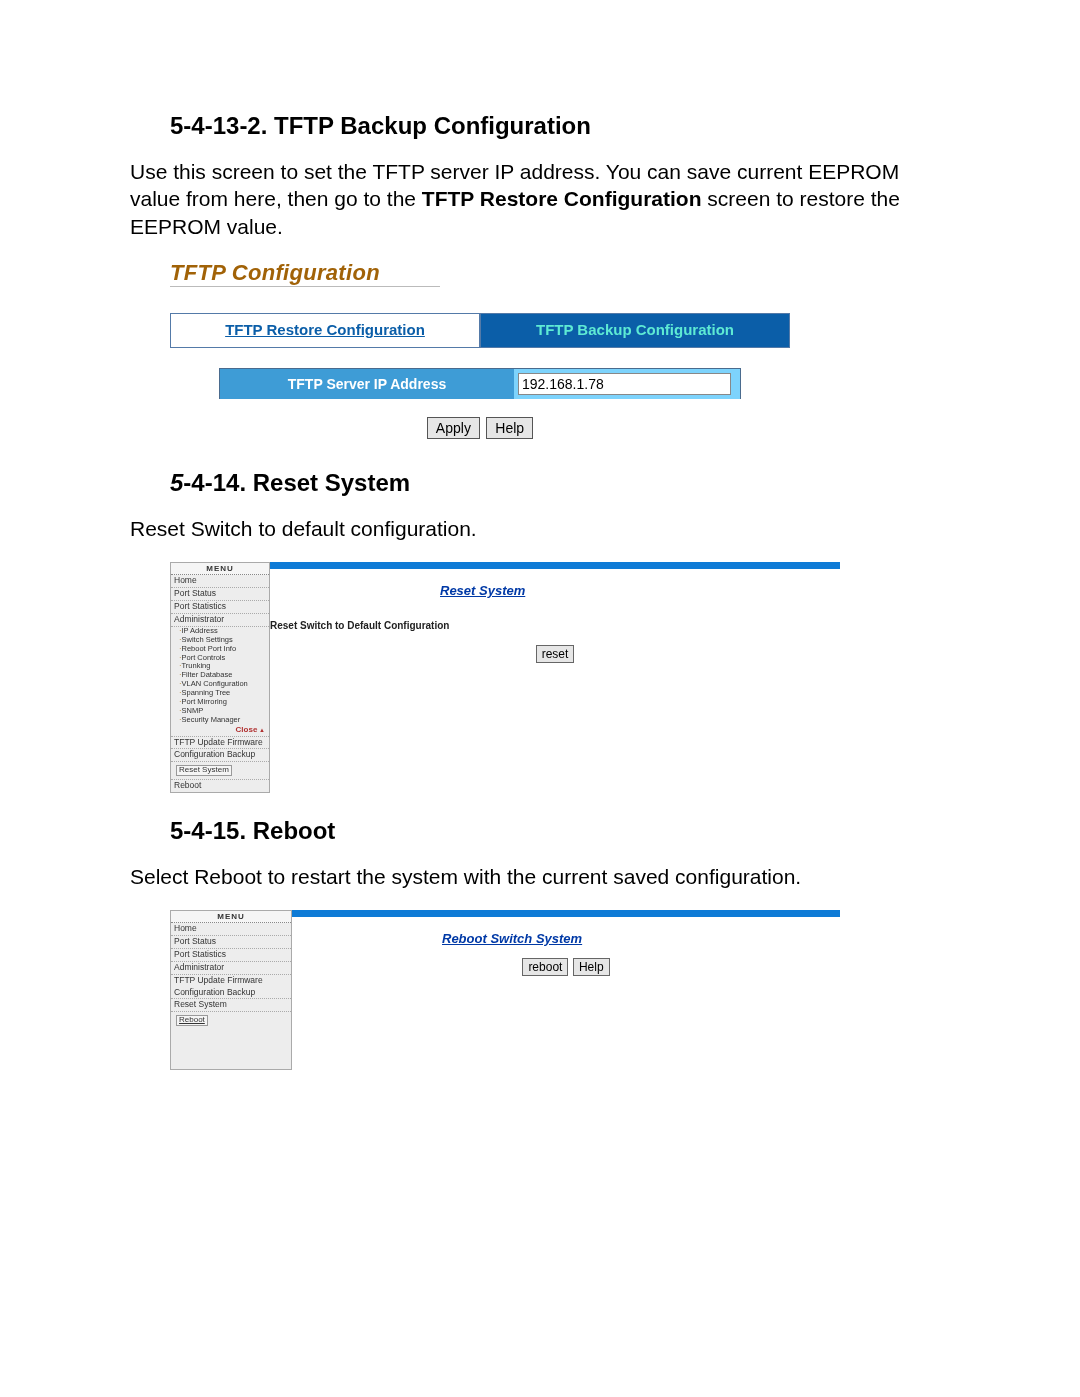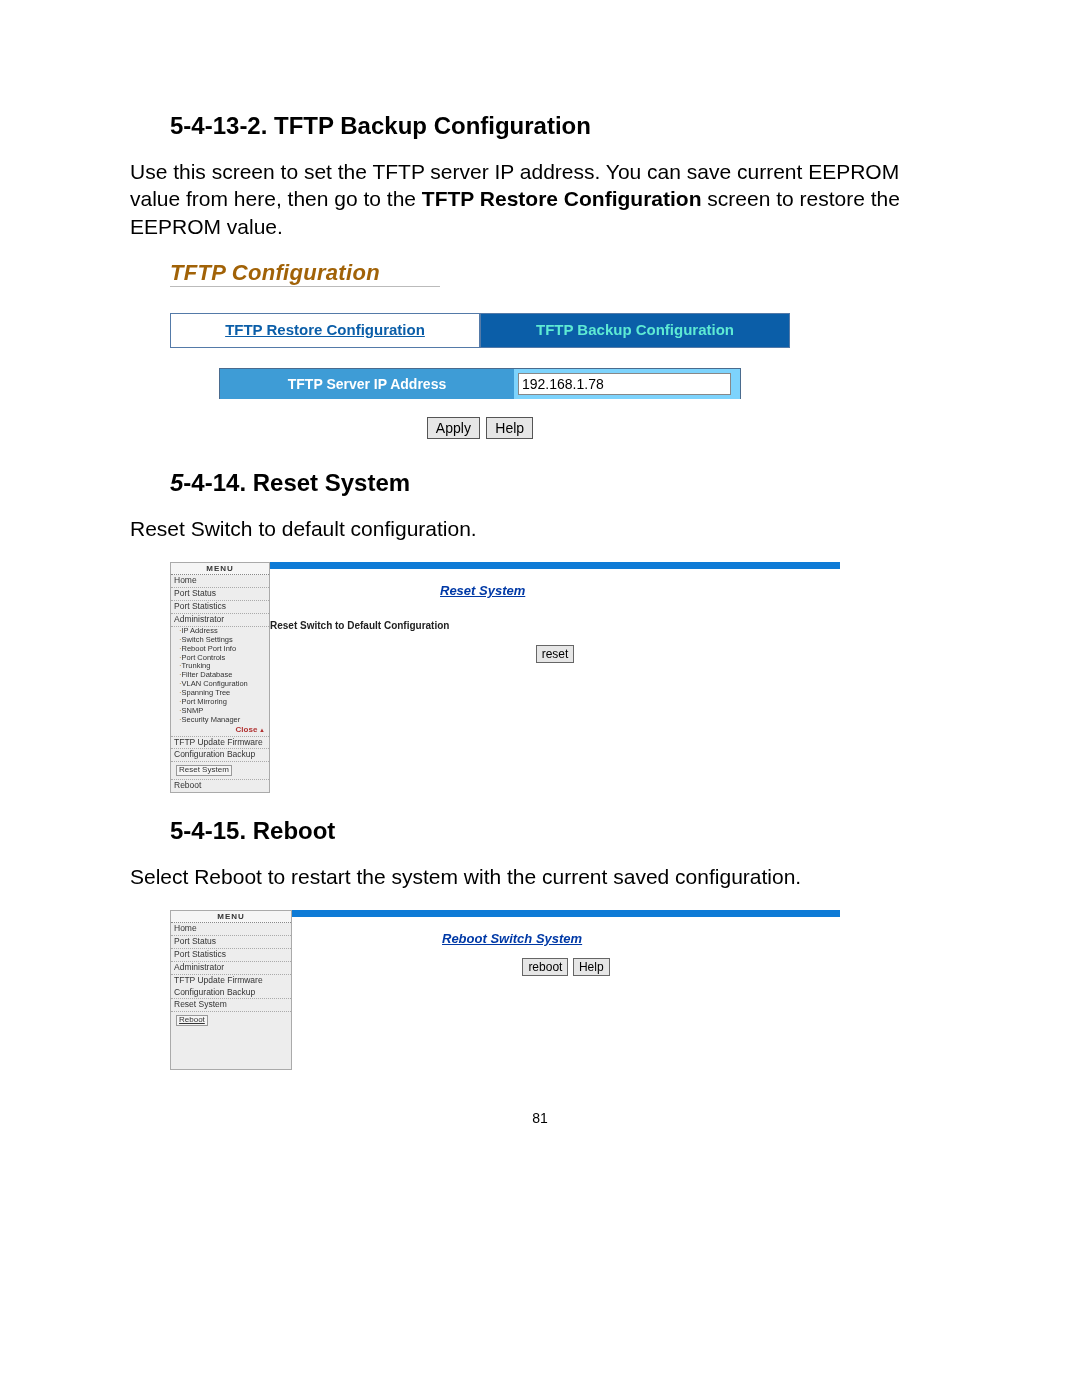--- a/index.html
+++ b/index.html
@@ -302,14 +302,13 @@
     <div class="mini-content">
       <div class="mini-topbar"></div>
       <div class="mini-title" style="margin-left:150px;">Reboot Switch System</div>
       <div class="mini-btnrow" style="margin-top:8px;">
         <button class="mini-btn">reboot</button>
         <button class="mini-btn">Help</button>
       </div>
     </div>
   </div>
 
-  <div class="page-num">81</div>
 </div>
 
 </body></html>

